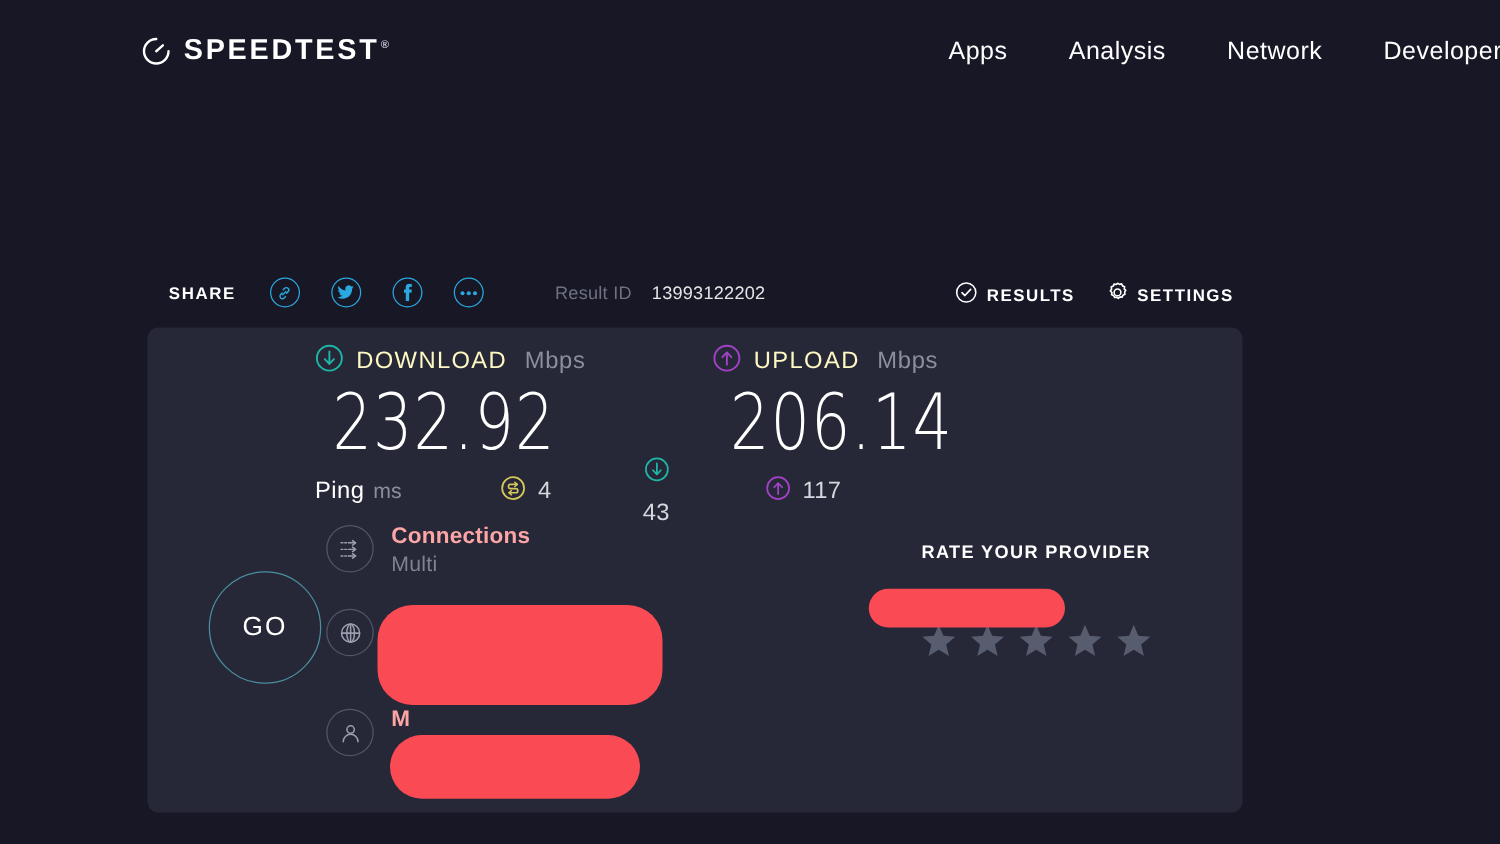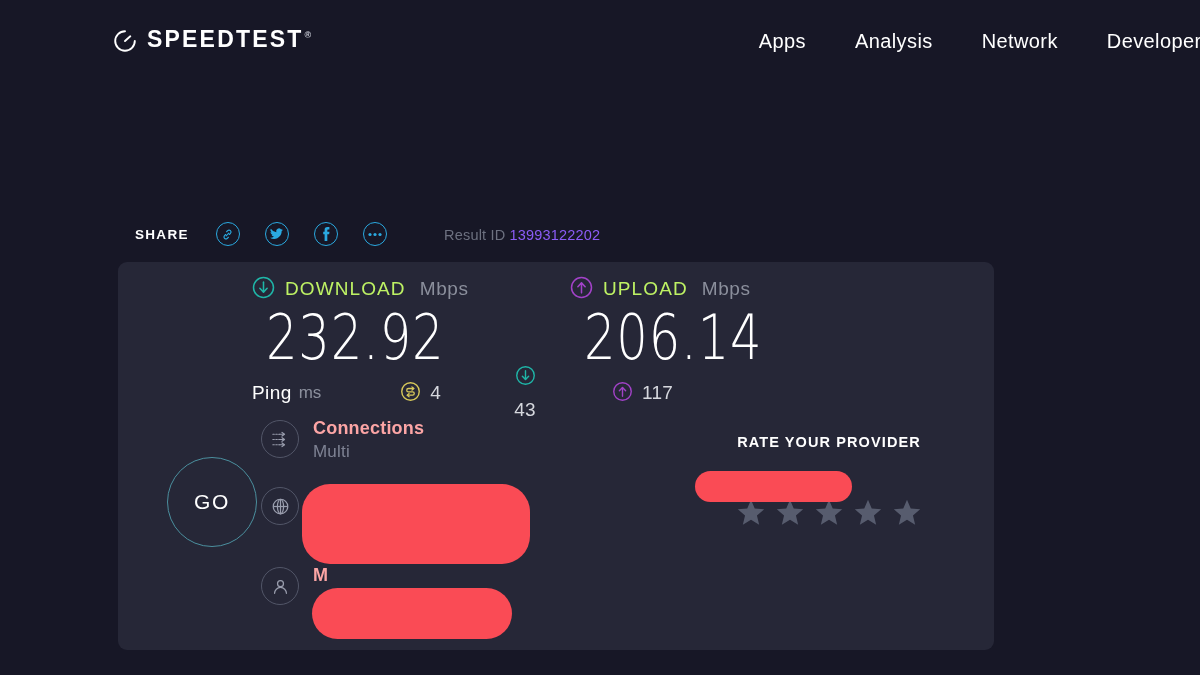--- a/index.html
+++ b/index.html
@@ -100,21 +100,21 @@
   .share-btn svg { display:block; }
 
   .result-id {
     position: absolute;
     left: 326px;
     top: 5px;
     font-size: 14.5px;
     letter-spacing: 0.2px;
   }
   .result-id .lbl { color: #6d7180; }
-  .result-id .val { color: #8b5cf6; margin-left: 4px; text-align: center; }
+  .result-id .val { color: #e5e5e5; margin-left: 16px; text-align: center; }
 
   .tool-right {
     position: absolute;
     right: 7px;
     top: 3px;
     display: flex;
     align-items: center;
     gap: 25px;
   }
   .tool-btn {
@@ -156,21 +156,21 @@
   .metric.upload   { left: 452px; width: 300px; }
   .metric-head {
     display: flex;
     align-items: center;
     gap: 10px;
     height: 26px;
   }
   .metric-title {
     font-size: 19px;
     letter-spacing: 1.1px;
-    color: #bef264;
+    color: #fef9c3;
     font-weight: 500;
   }
   .metric-unit {
     font-size: 19px;
     color: #8b8f9c;
     letter-spacing: 0.6px;
     margin-left: 4px;
   }
   .metric-value {
     font-size: 62px;
@@ -403,20 +403,43 @@
           <circle cx="12" cy="2.5" r="1.6" fill="#2aa9e0"></circle>
         </svg>
       </span>
     </div>
   </div>
 
   <div class="result-id">
     <span class="lbl">Result ID</span><span class="val">13993122202</span>
   </div>
 
+  <div class="tool-right">
+    <div class="tool-btn">
+      <span>
+        <svg width="18" height="18" viewBox="0 0 20 20">
+          <circle cx="10" cy="10" r="8.5" fill="none" stroke="#ffffff" stroke-width="1.4"></circle>
+          <path d="M6.2 10.2 L8.8 12.7 L13.9 7.2" fill="none" stroke="#ffffff" stroke-width="1.5" stroke-linecap="round" stroke-linejoin="round"></path>
+        </svg>
+      </span>
+      <span class="txt">RESULTS</span>
+    </div>
+
+    <div class="tool-btn">
+      <span>
+        <svg width="18" height="18" viewBox="0 0 20 20">
+          <g fill="none" stroke="#ffffff" stroke-width="1.4" stroke-linejoin="round">
+            <path d="M10 2.2 11.6 3.1 13.4 2.7 14.2 4.4 15.9 5.1 15.6 6.9 16.9 8.2 15.9 9.7 16.2 11.5 14.5 12.3 13.8 14 12 13.7 10.6 14.9 9.2 13.9 7.4 14.2 6.6 12.5 4.9 11.8 5.2 10 3.9 8.6 4.9 7.2 4.6 5.4 6.3 4.6 7 2.9 8.8 3.2Z" transform="translate(-0.4,-0.5) scale(1.05)"></path>
+          </g>
+          <circle cx="10" cy="9.9" r="3" fill="none" stroke="#ffffff" stroke-width="1.4"></circle>
+        </svg>
+      </span>
+      <span class="txt">SETTINGS</span>
+    </div>
+  </div>
 
 </div>
 
 <div class="card">
 
   <div class="results">
 
     <div class="metric download">
       <div class="metric-head">
         <span>

